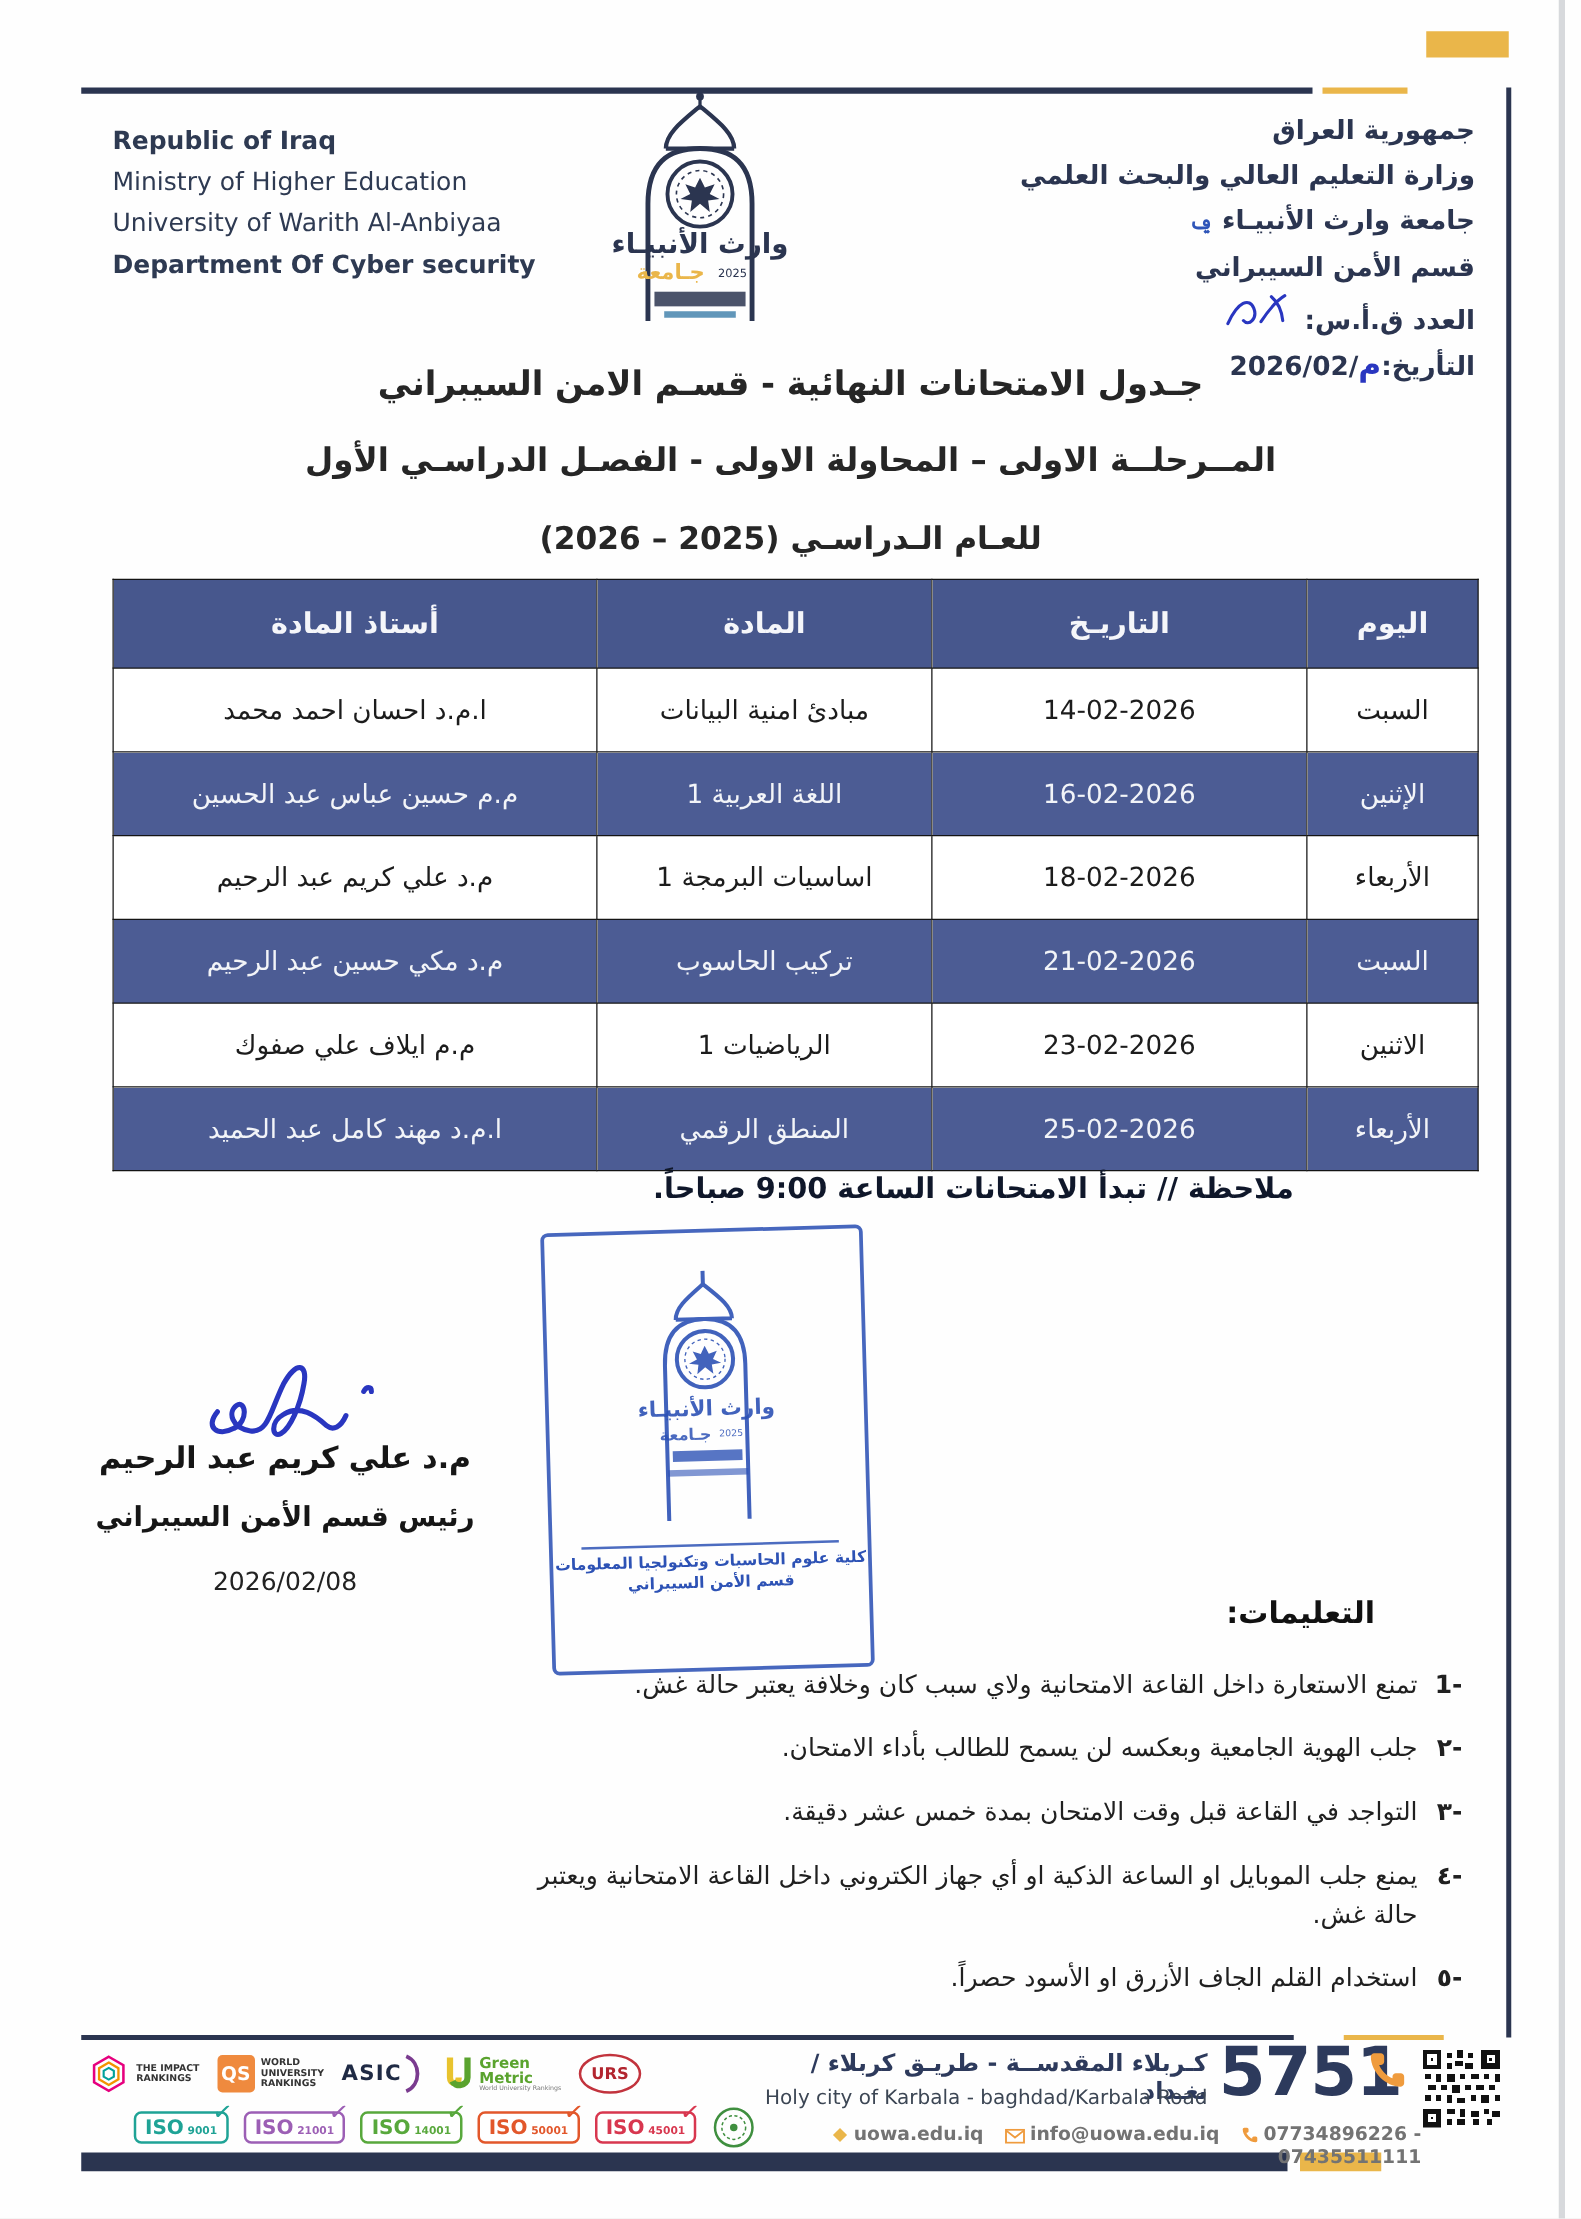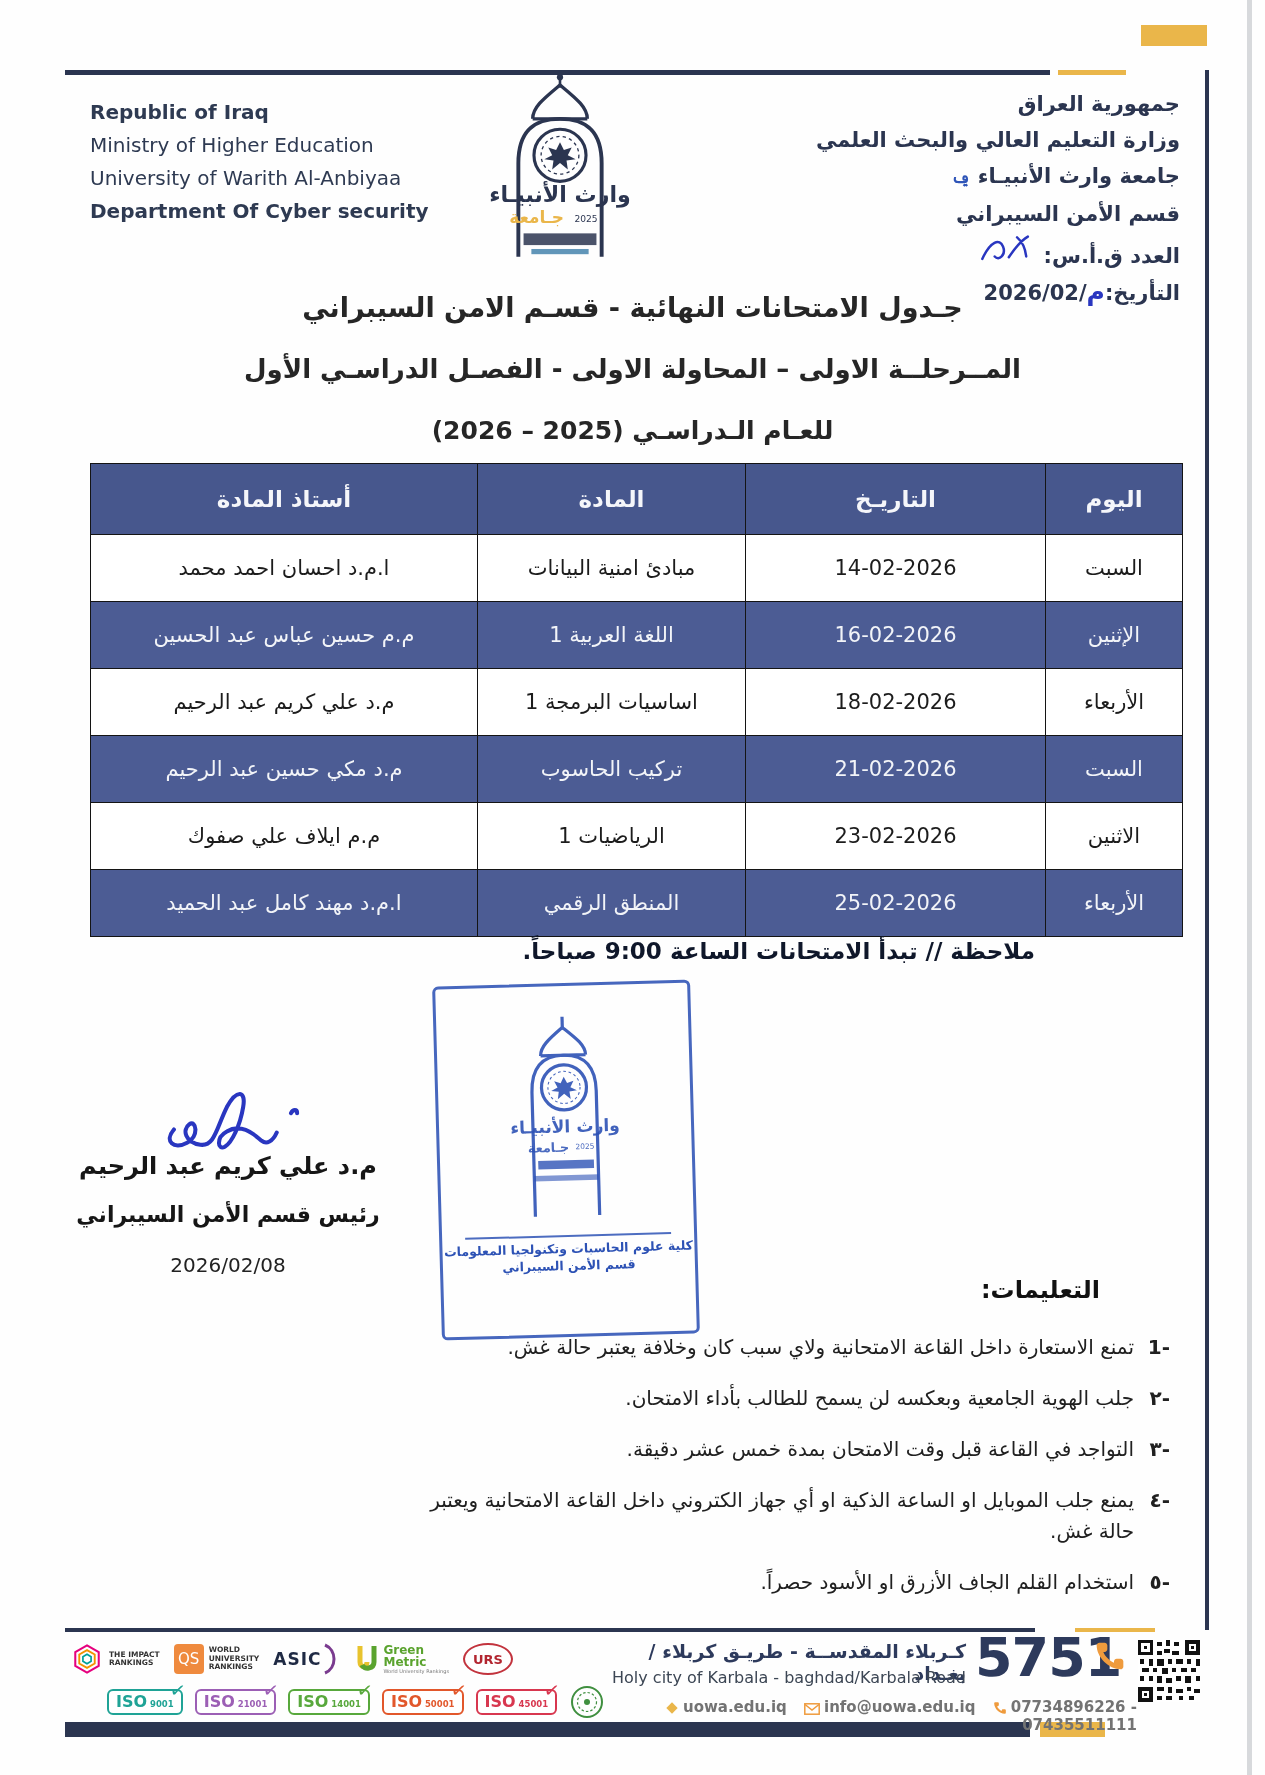--- a/index.html
+++ b/index.html
@@ -44,21 +44,21 @@
   
   .inst-head{right:165px;top:1276px;direction:rtl;font-size:24px;font-weight:bold;color:#111;}
   .inst-list{right:95px;left:430px;top:1332px;direction:rtl;text-align:right;
              font-size:20px;color:#202020;}
   .inst-item{position:relative;padding-right:36px;margin-bottom:20px;line-height:31px;}
   .inst-num{position:absolute;right:0;top:0;direction:ltr;unicode-bidi:isolate;font-weight:bold;}
   
   .rank-row{left:70px;top:1642px;width:570px;display:flex;align-items:center;gap:14px;}
   .iso-row{left:70px;top:1684px;width:570px;display:flex;align-items:center;gap:12px;}
   .tinytxt{font-size:7.5px;font-weight:bold;color:#333;line-height:8.5px;}
-  .qs-box{width:30px;height:30px;background:#ef8a3e;border-radius:4px;color:#fff;font-weight:normal;
+  .qs-box{width:30px;height:30px;background:#ef8a3e;border-radius:4px;color:#fff;font-weight:bold;
           font-size:15px;display:flex;align-items:center;justify-content:center;}
   .asic-txt{font-size:17px;font-weight:bold;color:#1f2a44;letter-spacing:1px;}
   .gm-txt{font-size:12px;font-weight:bold;color:#5aa32e;line-height:12px;}
   .gm-sub{font-size:5px;color:#777;}
   .urs{width:46px;height:28px;border:2.5px solid #c2333d;border-radius:50%;display:flex;
        align-items:center;justify-content:center;font-size:13px;font-weight:bold;color:#b2252f;}
   .iso-badge{position:relative;border:2px solid;border-radius:6px;padding:1px 7px 2px 7px;
              font-weight:bold;font-size:16px;background:#fff;white-space:nowrap;}
   .iso-badge small{font-size:8.5px;font-weight:bold;}
   .iso-check{position:absolute;top:-12px;right:-5px;font-size:19px;transform:rotate(8deg);}

